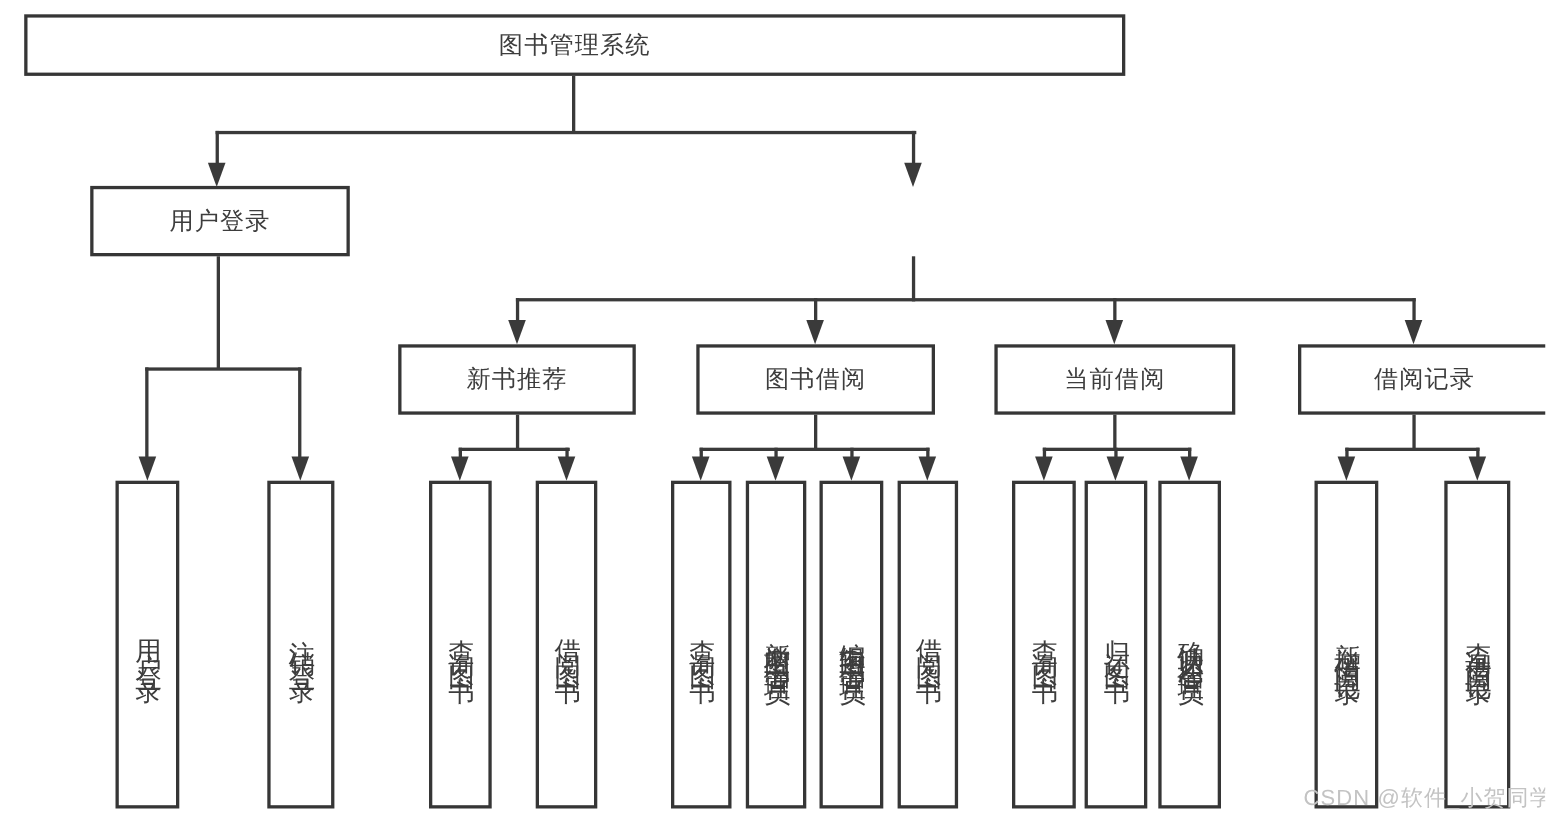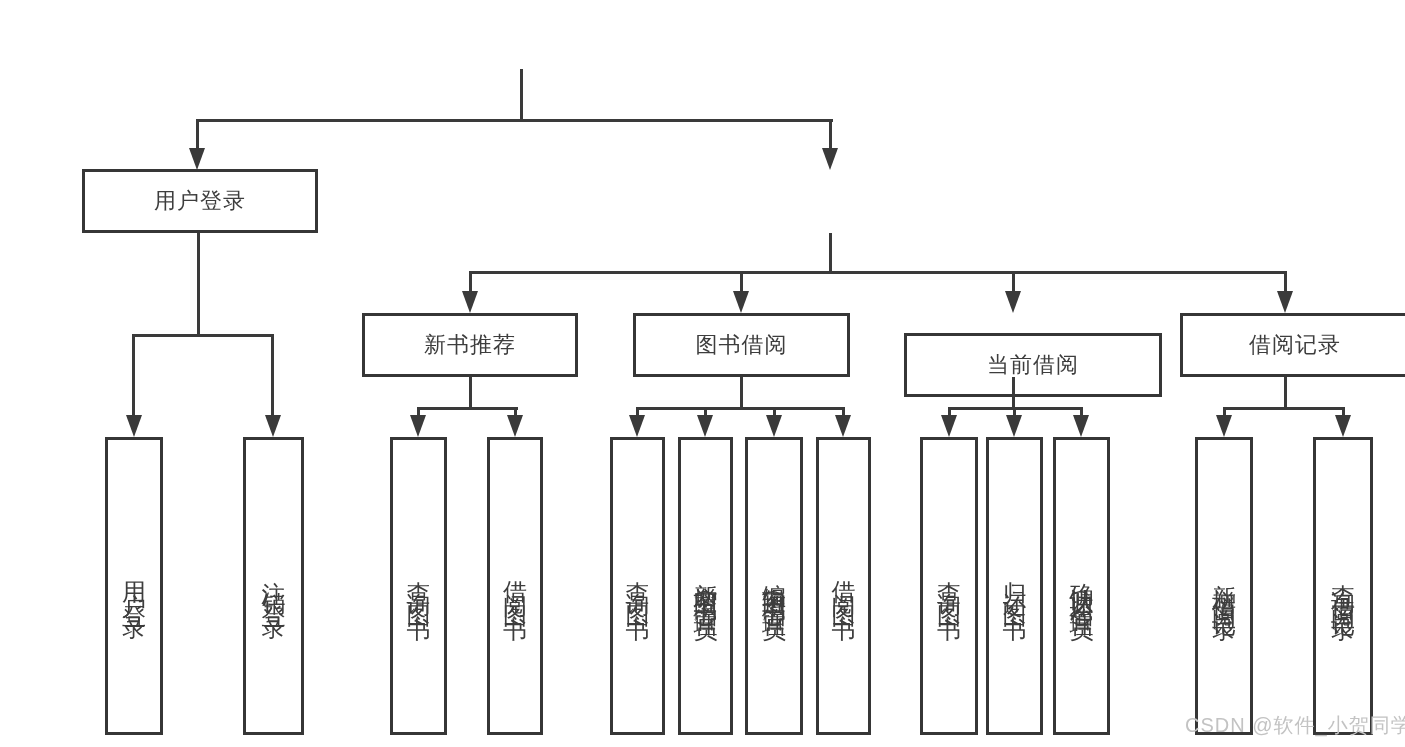--- a/index.html
+++ b/index.html
@@ -64,20 +64,23 @@
     letter-spacing: 1px;
     z-index: 5;
     white-space: nowrap;
   }
 </style>
 </head>
 <body>
 
 <div class="canvas">
 
+  <div class="hbox" style="left:22px; top:13px; width:1001px; height:56px;">
+    <span>图书管理系统</span>
+  </div>
 
   <div class="lv" style="left:520px; top:69px; height:52px;"></div>
   <div class="lh" style="left:196px; top:119px; width:637px;"></div>
   <div class="lv" style="left:196px; top:119px; height:30px;"></div>
   <div class="arrow" style="left:189px; top:148px;"></div>
   <div class="lv" style="left:829px; top:119px; height:30px;"></div>
   <div class="arrow" style="left:822px; top:148px;"></div>
 
   <div class="hbox" style="left:82px; top:169px; width:236px; height:64px;">
     <span>用户登录</span>
@@ -100,21 +103,21 @@
   <div class="arrow" style="left:1005px; top:291px;"></div>
   <div class="lv" style="left:1284px; top:271px; height:22px;"></div>
   <div class="arrow" style="left:1277px; top:291px;"></div>
 
   <div class="hbox" style="left:362px; top:313px; width:216px; height:64px;">
     <span>新书推荐</span>
   </div>
   <div class="hbox" style="left:633px; top:313px; width:217px; height:64px;">
     <span>图书借阅</span>
   </div>
-  <div class="hbox" style="left:904px; top:313px; width:258px; height:64px;margin-top:20px;">
+  <div class="hbox" style="left:904px; top:313px; width:219px; height:64px;">
     <span>当前借阅</span>
   </div>
   <div class="hbox" style="left:1180px; top:313px; width:230px; height:64px;text-align:center;">
     <span>借阅记录</span>
   </div>
 
   <div class="lv" style="left:469px; top:377px; height:33px;"></div>
   <div class="lh" style="left:417px; top:407px; width:101px;"></div>
   <div class="lv" style="left:417px; top:407px; height:10px;"></div>
   <div class="arrow" style="left:410px; top:415px;"></div>

